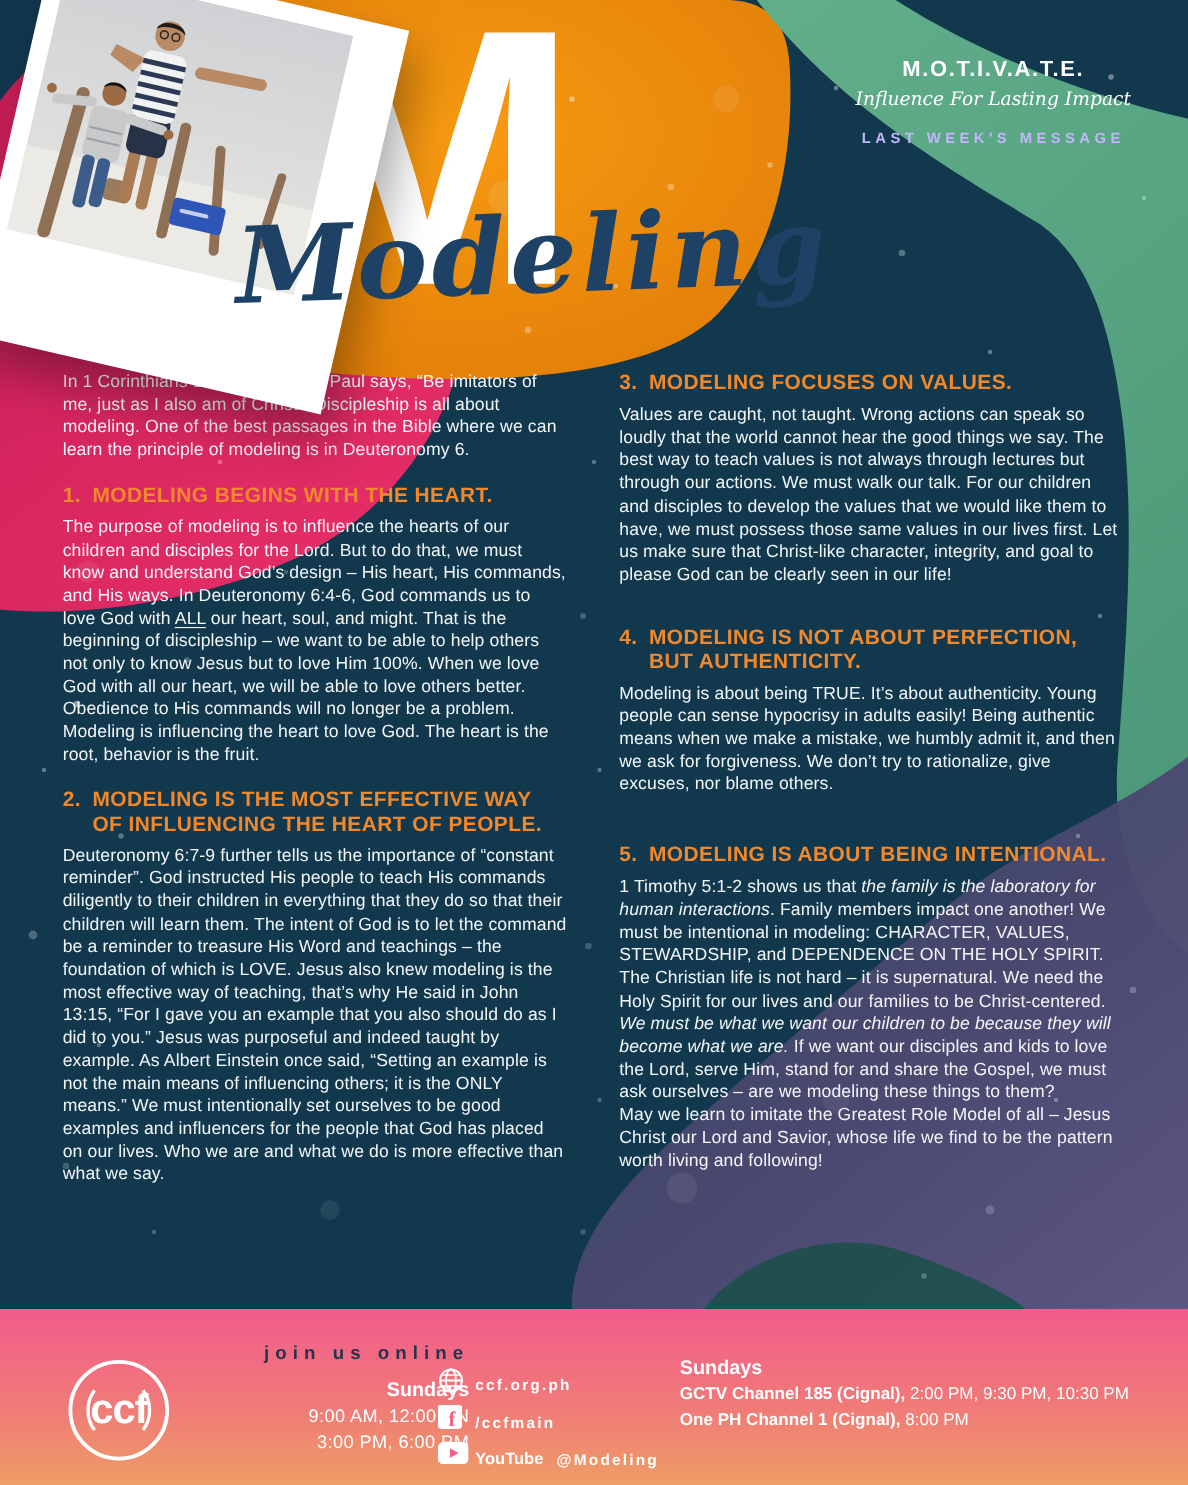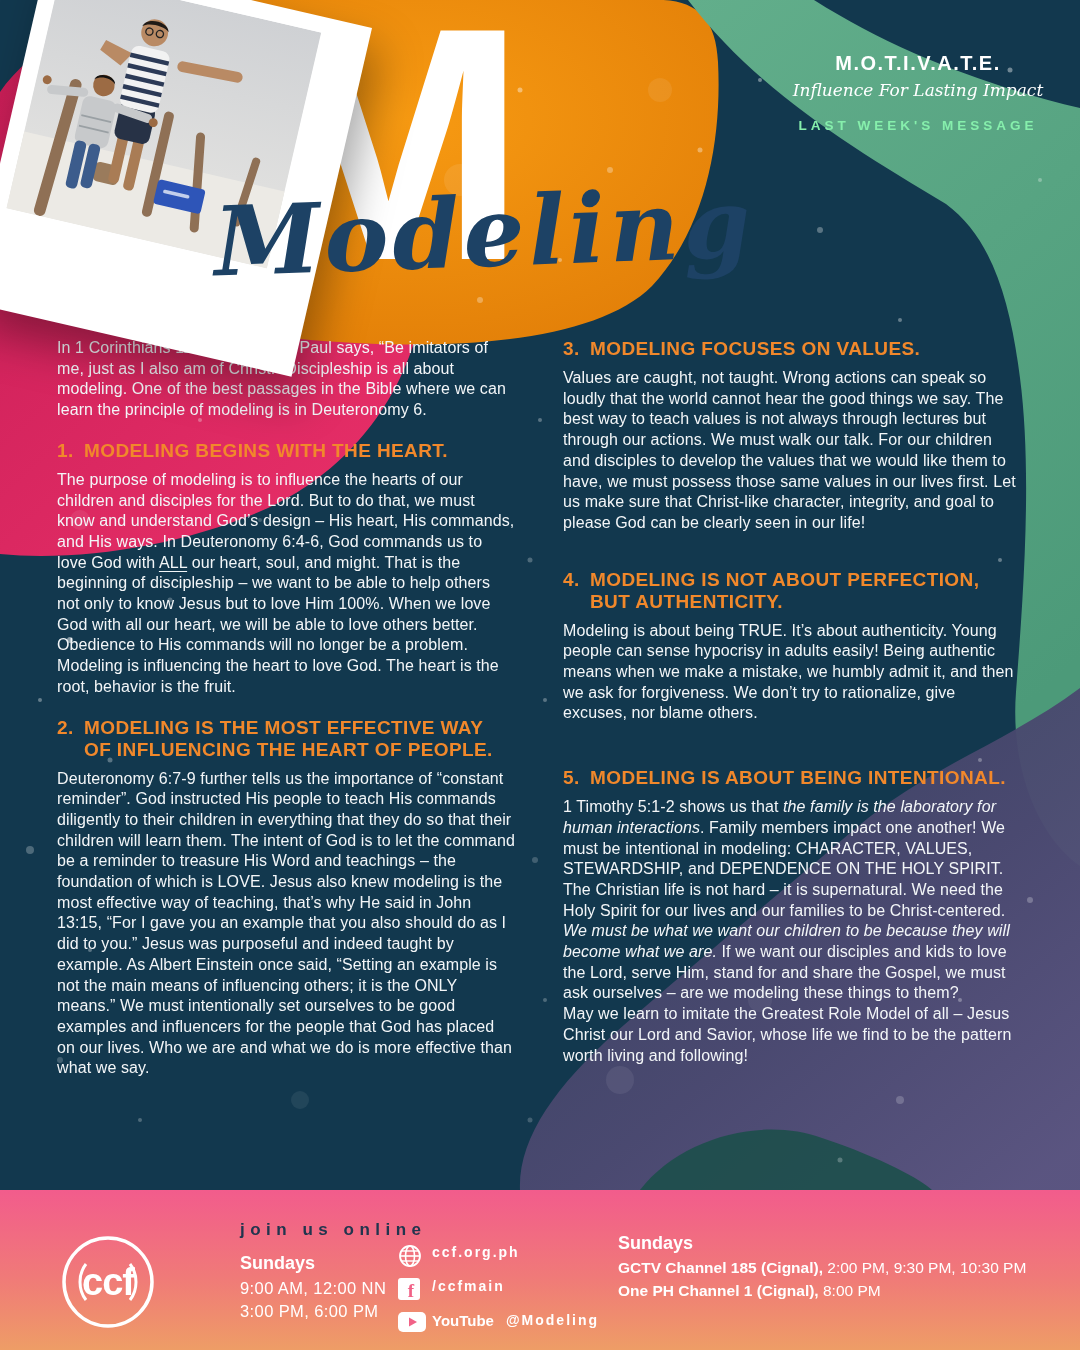--- a/index.html
+++ b/index.html
@@ -12,24 +12,24 @@
   
   .polaroid{position:absolute;left:4px;top:-14px;width:300px;height:300px;z-index:2;background:#fff;
             padding:16px 16px 42px 16px;transform:rotate(13deg);transform-origin:50% 50%;
             box-shadow:14px 22px 45px rgba(0,0,0,.35);}
   .polaroid svg{display:block;}
   
   .title-script{position:absolute;left:214px;top:176px;z-index:3;color:#1D4265;
                 font-family:"DejaVu Serif",serif;font-style:italic;font-weight:700;
                 font-size:96px;letter-spacing:4px;transform:rotate(-2deg);white-space:nowrap;}
   
-  .brand{position:absolute;right:32px;top:52px;width:260px;text-align:center;z-index:1;color:#fff;}
+  .brand{position:absolute;right:47px;top:52px;width:260px;text-align:center;z-index:1;color:#fff;}
   .brand-name{font-size:20px;font-weight:800;letter-spacing:1.5px;}
   .brand-tag{margin-top:5px;font-family:"DejaVu Serif",serif;font-style:italic;font-size:17px;}
-  .brand-badge{margin-top:18px;font-size:13.5px;font-weight:700;letter-spacing:4px;color:#86efac;}
+  .brand-badge{margin-top:18px;font-size:13.5px;font-weight:700;letter-spacing:4px;color:#c4b5fd;}
   
   .col{position:absolute;top:338px;width:458px;z-index:1;color:#F3F6F8;
        font-size:16px;line-height:20.7px;letter-spacing:.1px;}
   .col-left{left:57px;}
   .col-right{left:563px;}
   .col p{margin:0;}
   .intro{margin-bottom:18px;}
   .sec{margin-top:19px;}
   .sec-4{margin-top:35px;}
   .sec-5{margin-top:43px;}
@@ -37,26 +37,26 @@
          font-weight:700;letter-spacing:.4px;}
   .sec-h .num{width:27px;flex:0 0 27px;}
   .closing{margin-top:21px;}
   .u-seg{text-decoration:underline;text-underline-offset:3px;}
   .i-seg{font-style:italic;}
   
   .footer{position:absolute;left:0;top:1190px;width:1080px;height:160px;z-index:5;
           background:linear-gradient(180deg,#F25C8C 0%,#F07A78 55%,#EE9D66 100%);color:#fff;}
   .f-logo{position:absolute;left:60px;top:44px;text-decoration:underline;}
   .f-head{font-size:17px;font-weight:700;letter-spacing:5.5px;color:#21354E;}
-  .f-online{position:absolute;left:240px;top:30px;}
+  .f-online{position:absolute;left:240px;top:30px;text-align:right;}
   .f-broadcast{position:absolute;left:618px;top:30px;}
   .f-day{margin-top:13px;font-size:18px;font-weight:700;}
   .f-times{margin-top:3px;font-size:16.5px;line-height:23px;letter-spacing:.4px;}
   .f-links{position:absolute;left:398px;top:54px;}
-  .f-link{display:flex;align-items:flex-start;margin-bottom:11px;height:23px;}
+  .f-link{display:flex;align-items:flex-end;margin-bottom:11px;height:23px;}
   .f-link .ic{width:24px;height:24px;margin-right:10px;flex:0 0 24px;}
   .f-link .tx{font-size:14px;font-weight:700;letter-spacing:2px;}
   .yt-word{font-size:15px;font-weight:700;margin-right:12px;letter-spacing:0;}
   .f-rows{margin-top:2px;font-size:15.5px;line-height:23px;}
   .f-rows b{font-weight:700;}
   .logo-text{position:absolute;left:0;top:0;width:96px;height:96px;display:flex;align-items:center;
              justify-content:center;font-size:38px;font-weight:700;letter-spacing:-1px;}
 </style>
 </head>
 <body>

